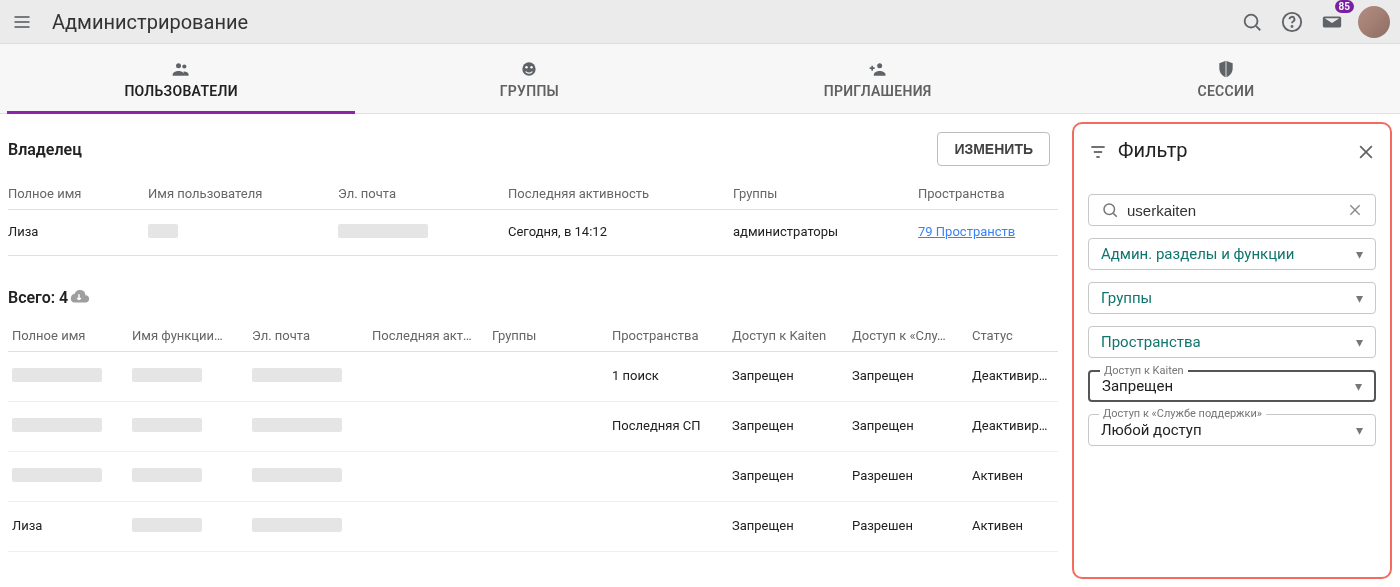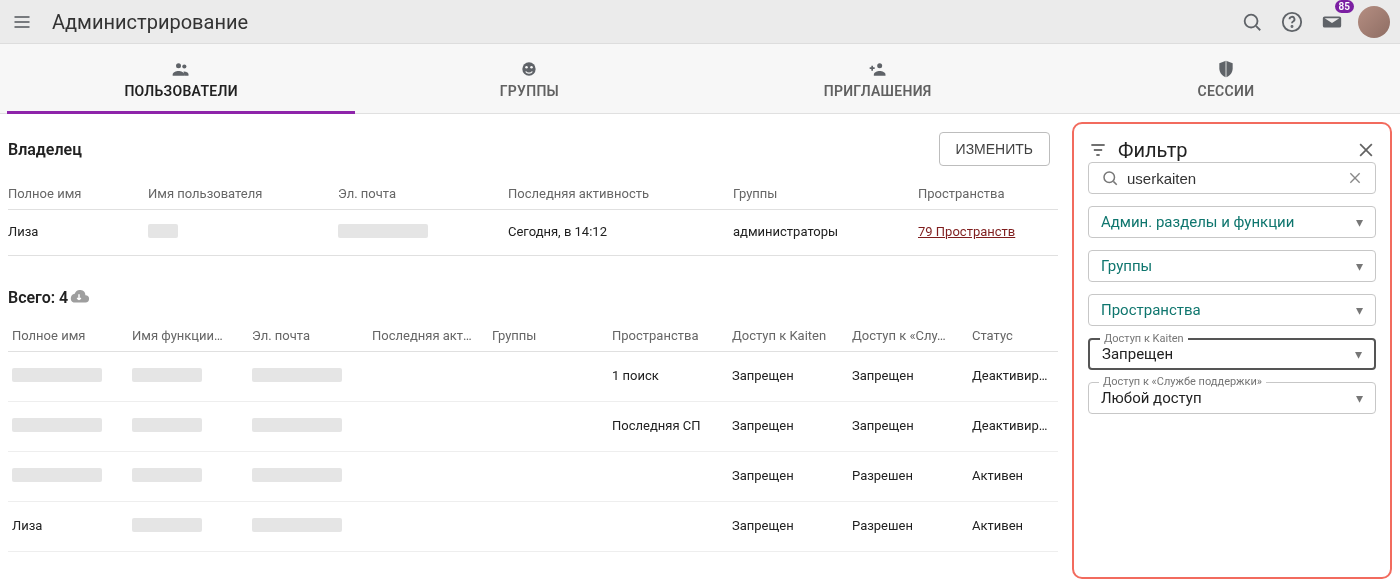--- a/index.html
+++ b/index.html
@@ -75,36 +75,36 @@
   .section-head {
     display: flex; align-items: center; padding: 0 8px 12px 0;
     font-weight: 600; font-size: 16px;
   }
   .section-head .spacer { flex: 1; }
   .btn-outline {
     border: 1px solid #bdbdbd;
     background: #fff;
     padding: 8px 16px;
     border-radius: 4px;
-    font-weight: 400;
+    font-weight: 700;
     font-size: 14px;
     color: #424242;
     cursor: pointer;
   }
   .grid-owner {
     display: grid;
     grid-template-columns: 140px 190px 170px 225px 185px 1fr;
     font-size: 13px;
     border-bottom: 1px solid #e0e0e0;
   }
   .grid-owner .hd { color:#666; padding: 8px 0; font-weight:400;}
   .grid-owner .cell { padding: 14px 0; }
   .grid-owner .sep { grid-column: 1/-1; border-top:1px solid #e0e0e0;}
   .blur { background:#e5e5e5; height:14px; border-radius:2px; display:inline-block;}
-  .link-underline { text-decoration: underline; cursor:pointer; color:#7f1d1d; }
+  .link-underline { text-decoration: underline; cursor:pointer; color:#3b82f6; }
 
   .total-head { display:flex; align-items:center; padding: 30px 8px 12px 0; font-weight:600; font-size:16px;}
   .cloud-icon { color:#9e9e9e; }
 
   .grid-users {
     display: grid;
     grid-template-columns: 120px 120px 120px 120px 120px 120px 120px 120px 1fr;
     font-size: 13px;
   }
   .grid-users .hd { color:#666; padding: 8px 4px; border-bottom:1px solid #e0e0e0; white-space:nowrap; overflow:hidden; text-overflow:ellipsis;}
@@ -112,21 +112,21 @@
 
   
   .filter-panel {
     width: 320px;
     border: 2px solid #f26b5e;
     border-radius: 10px;
     margin: 8px 8px 8px 8px;
     padding: 14px;
     background:#fff;
   }
-  .filter-head { display:flex; align-items:center; gap:10px; margin-bottom:0;}
+  .filter-head { display:flex; align-items:flex-end; gap:10px; margin-bottom:32px;}
   .filter-head .title { font-size:20px; flex:1; font-weight:400; }
   .close-x { color:#616161; cursor:pointer;}
   .filter-field {
     border:1px solid #c7c7c7;
     border-radius:4px;
     height:32px;
     display:flex; align-items:center;
     padding: 0 12px;
     margin-bottom: 12px;
     color:#555;

